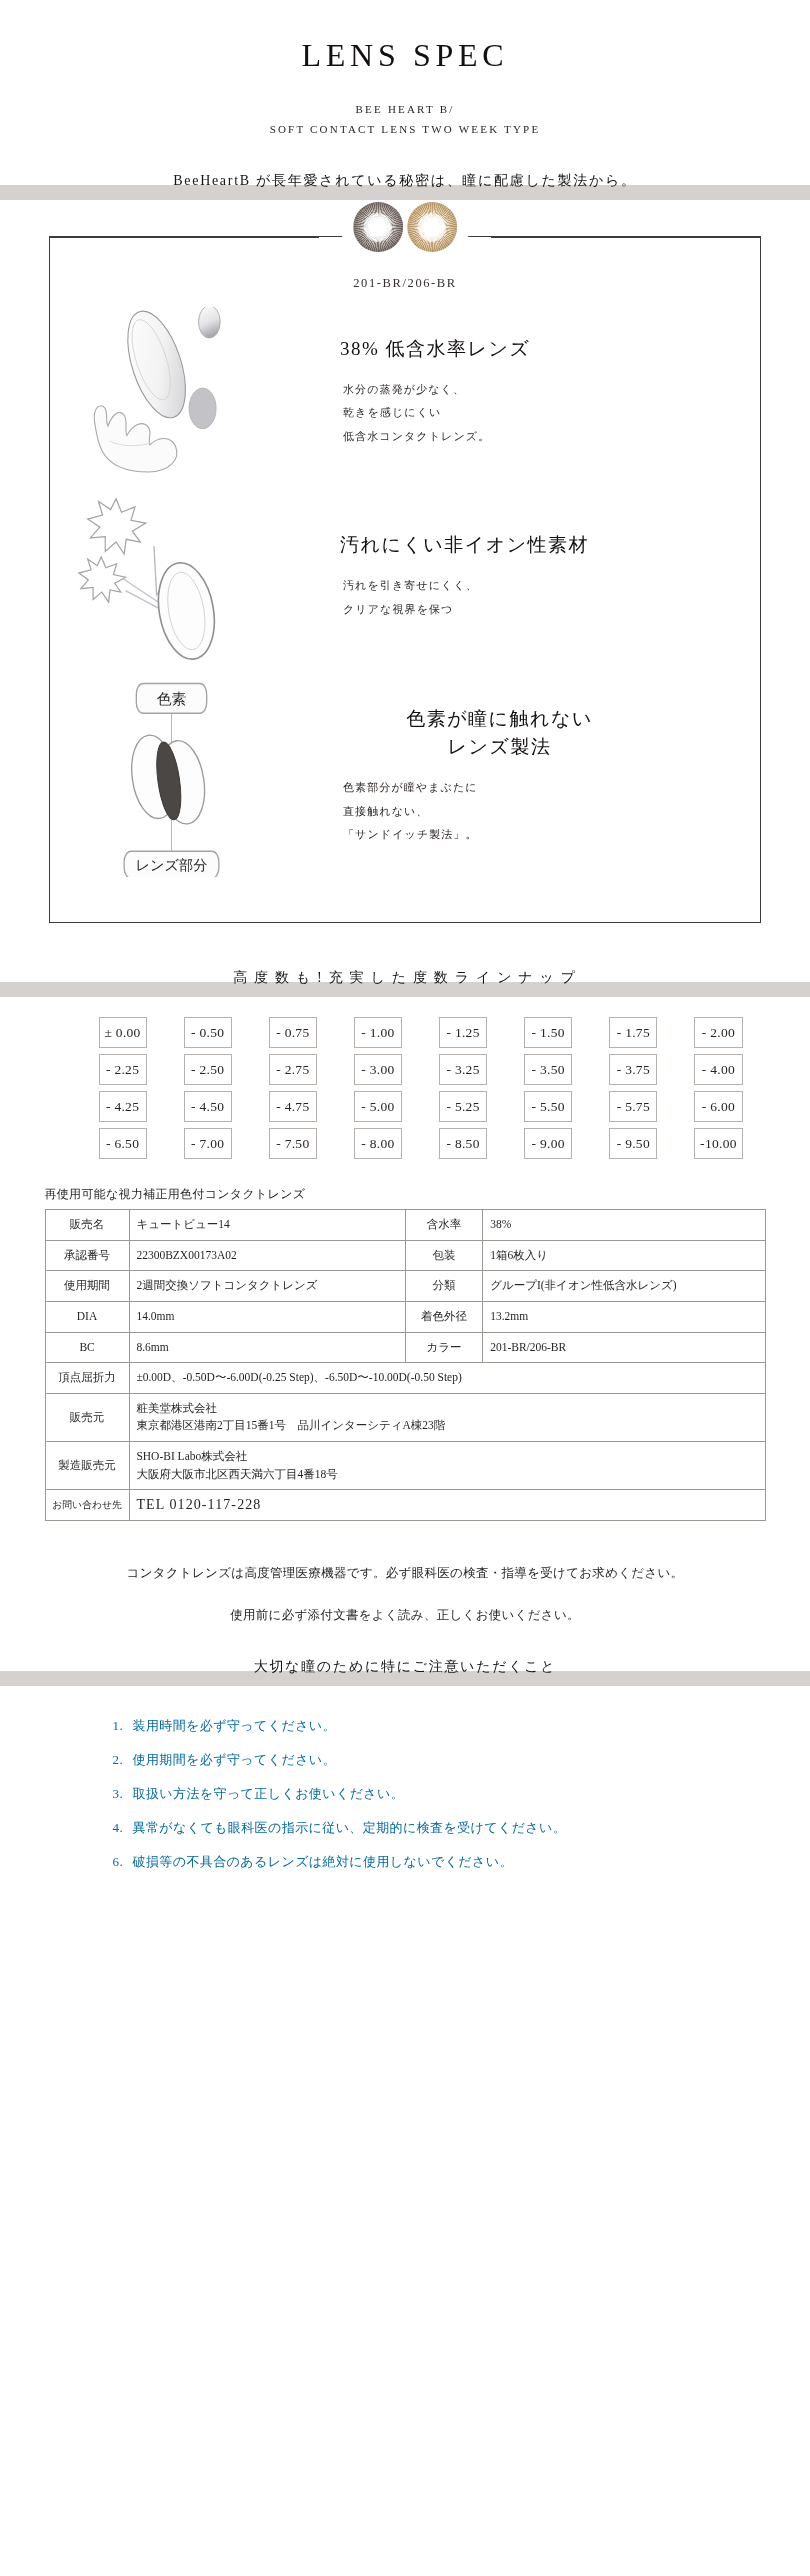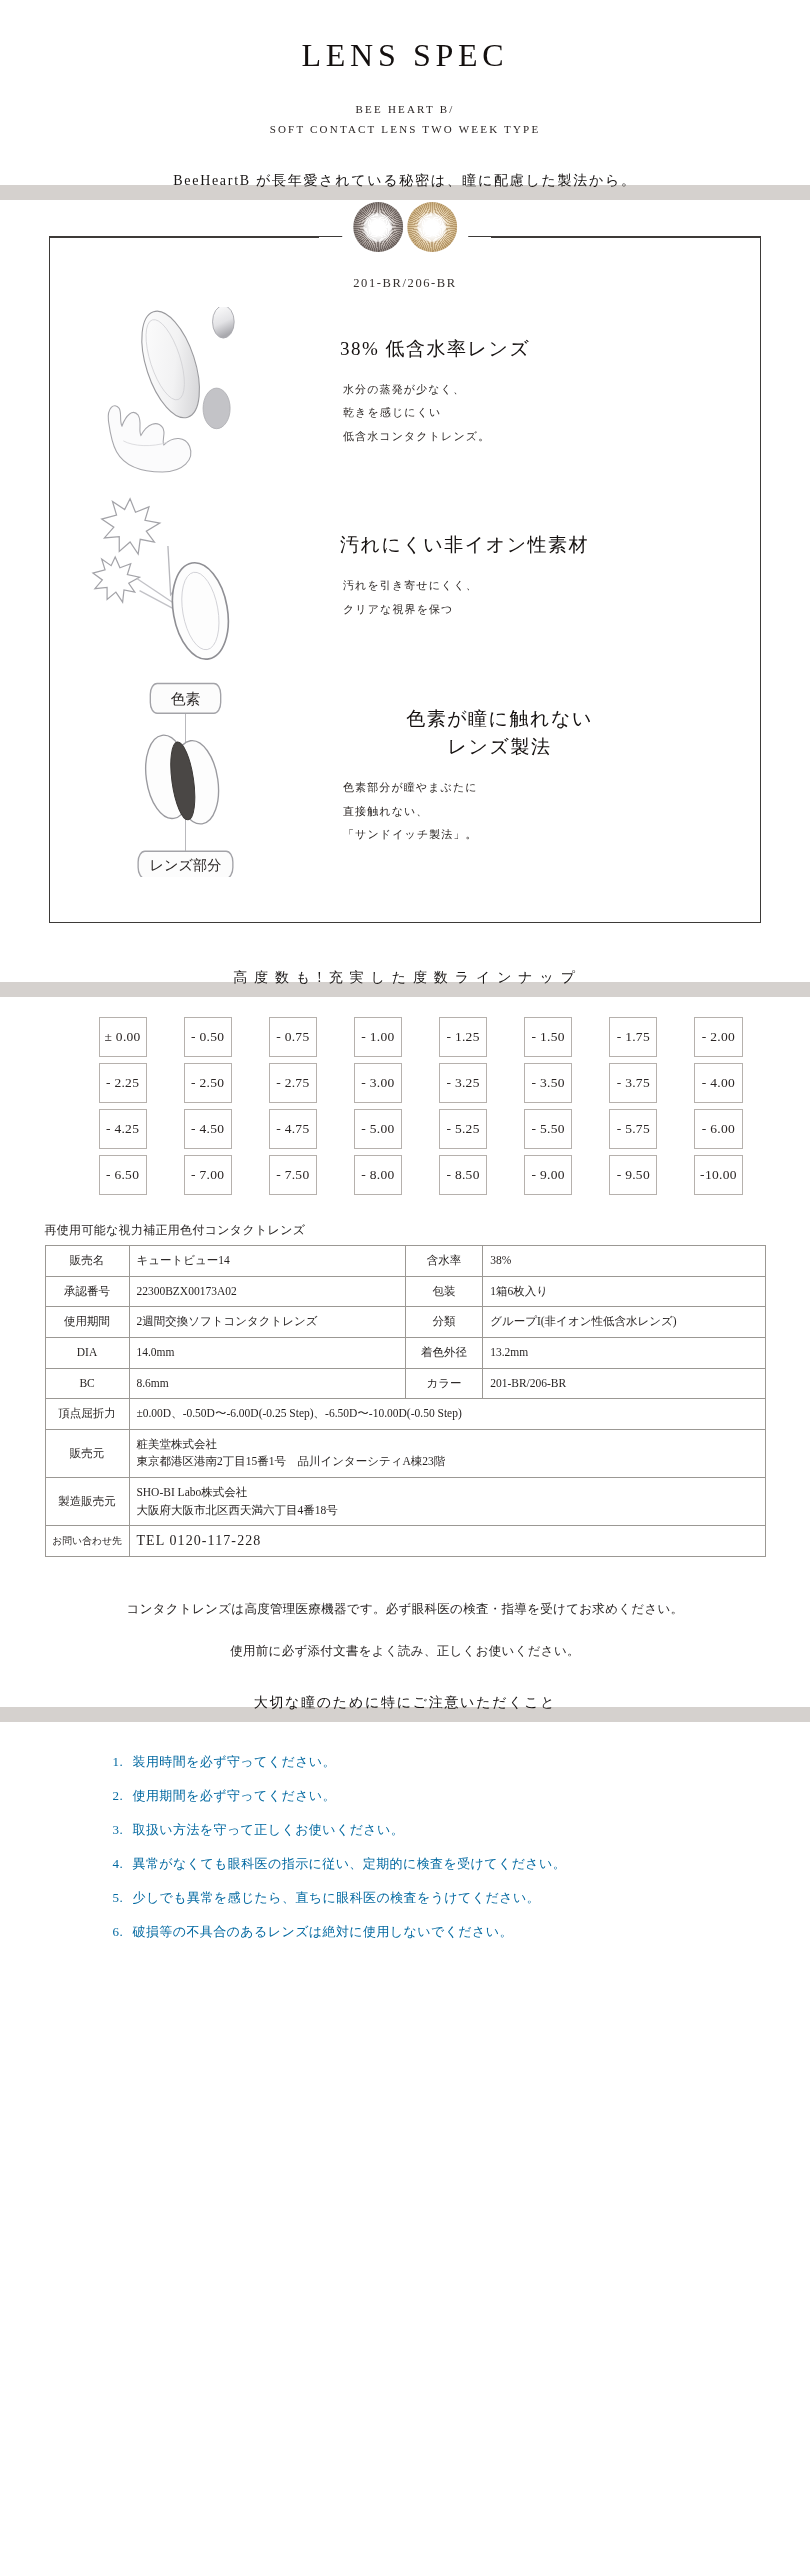--- a/index.html
+++ b/index.html
@@ -118,21 +118,20 @@
   .feature-row {
     display: flex;
     align-items: center;
     padding: 0 20px;
   }
   .feature-art {
     width: 230px;
     flex: 0 0 230px;
     display: flex;
     align-items: center;
-    justify-content: center;
   }
   .feature-copy { flex: 1 1 auto; padding-left: 4px; }
   .feature-heading {
     font-size: 19px;
     letter-spacing: 1.5px;
     line-height: 28px;
     color: #14100f;
     margin-bottom: 15px;
     margin-left: 36px;
   }
@@ -150,21 +149,21 @@
   
   .power-grid {
     width: 675px;
     margin: 20px auto 0 auto;
     display: grid;
     grid-template-columns: repeat(8, 1fr);
     gap: 6px 6px;
   }
   .power-cell {
     border: 0.7px solid #b6b1ad;
-    height: 40px;
+    height: 31px;
     display: flex;
     align-items: center;
     justify-content: center;
     font-size: 13.5px;
     letter-spacing: 0.3px;
     color: #2a2524;
     background: #fff;
     margin-left: 31px;
   }
 
@@ -461,16 +460,15 @@
 <div class="banner-wrap" style="margin-top:19px;">
   <div class="banner-bar"></div>
   <div class="banner-text">大切な瞳のために特にご注意いただくこと</div>
 </div>
 
 <ol class="precaution-list">
   <li><span class="pnum">1.</span><span>装用時間を必ず守ってください。</span></li>
   <li><span class="pnum">2.</span><span>使用期間を必ず守ってください。</span></li>
   <li><span class="pnum">3.</span><span>取扱い方法を守って正しくお使いください。</span></li>
   <li><span class="pnum">4.</span><span>異常がなくても眼科医の指示に従い、定期的に検査を受けてください。</span></li>
-  <li><span class="pnum">5.</span><span>少しでも異常を感じたら、直ちに眼科医の検査をうけてください。</span></li>
   <li><span class="pnum">6.</span><span>破損等の不具合のあるレンズは絶対に使用しないでください。</span></li>
 </ol>
 
 
 </body></html>

